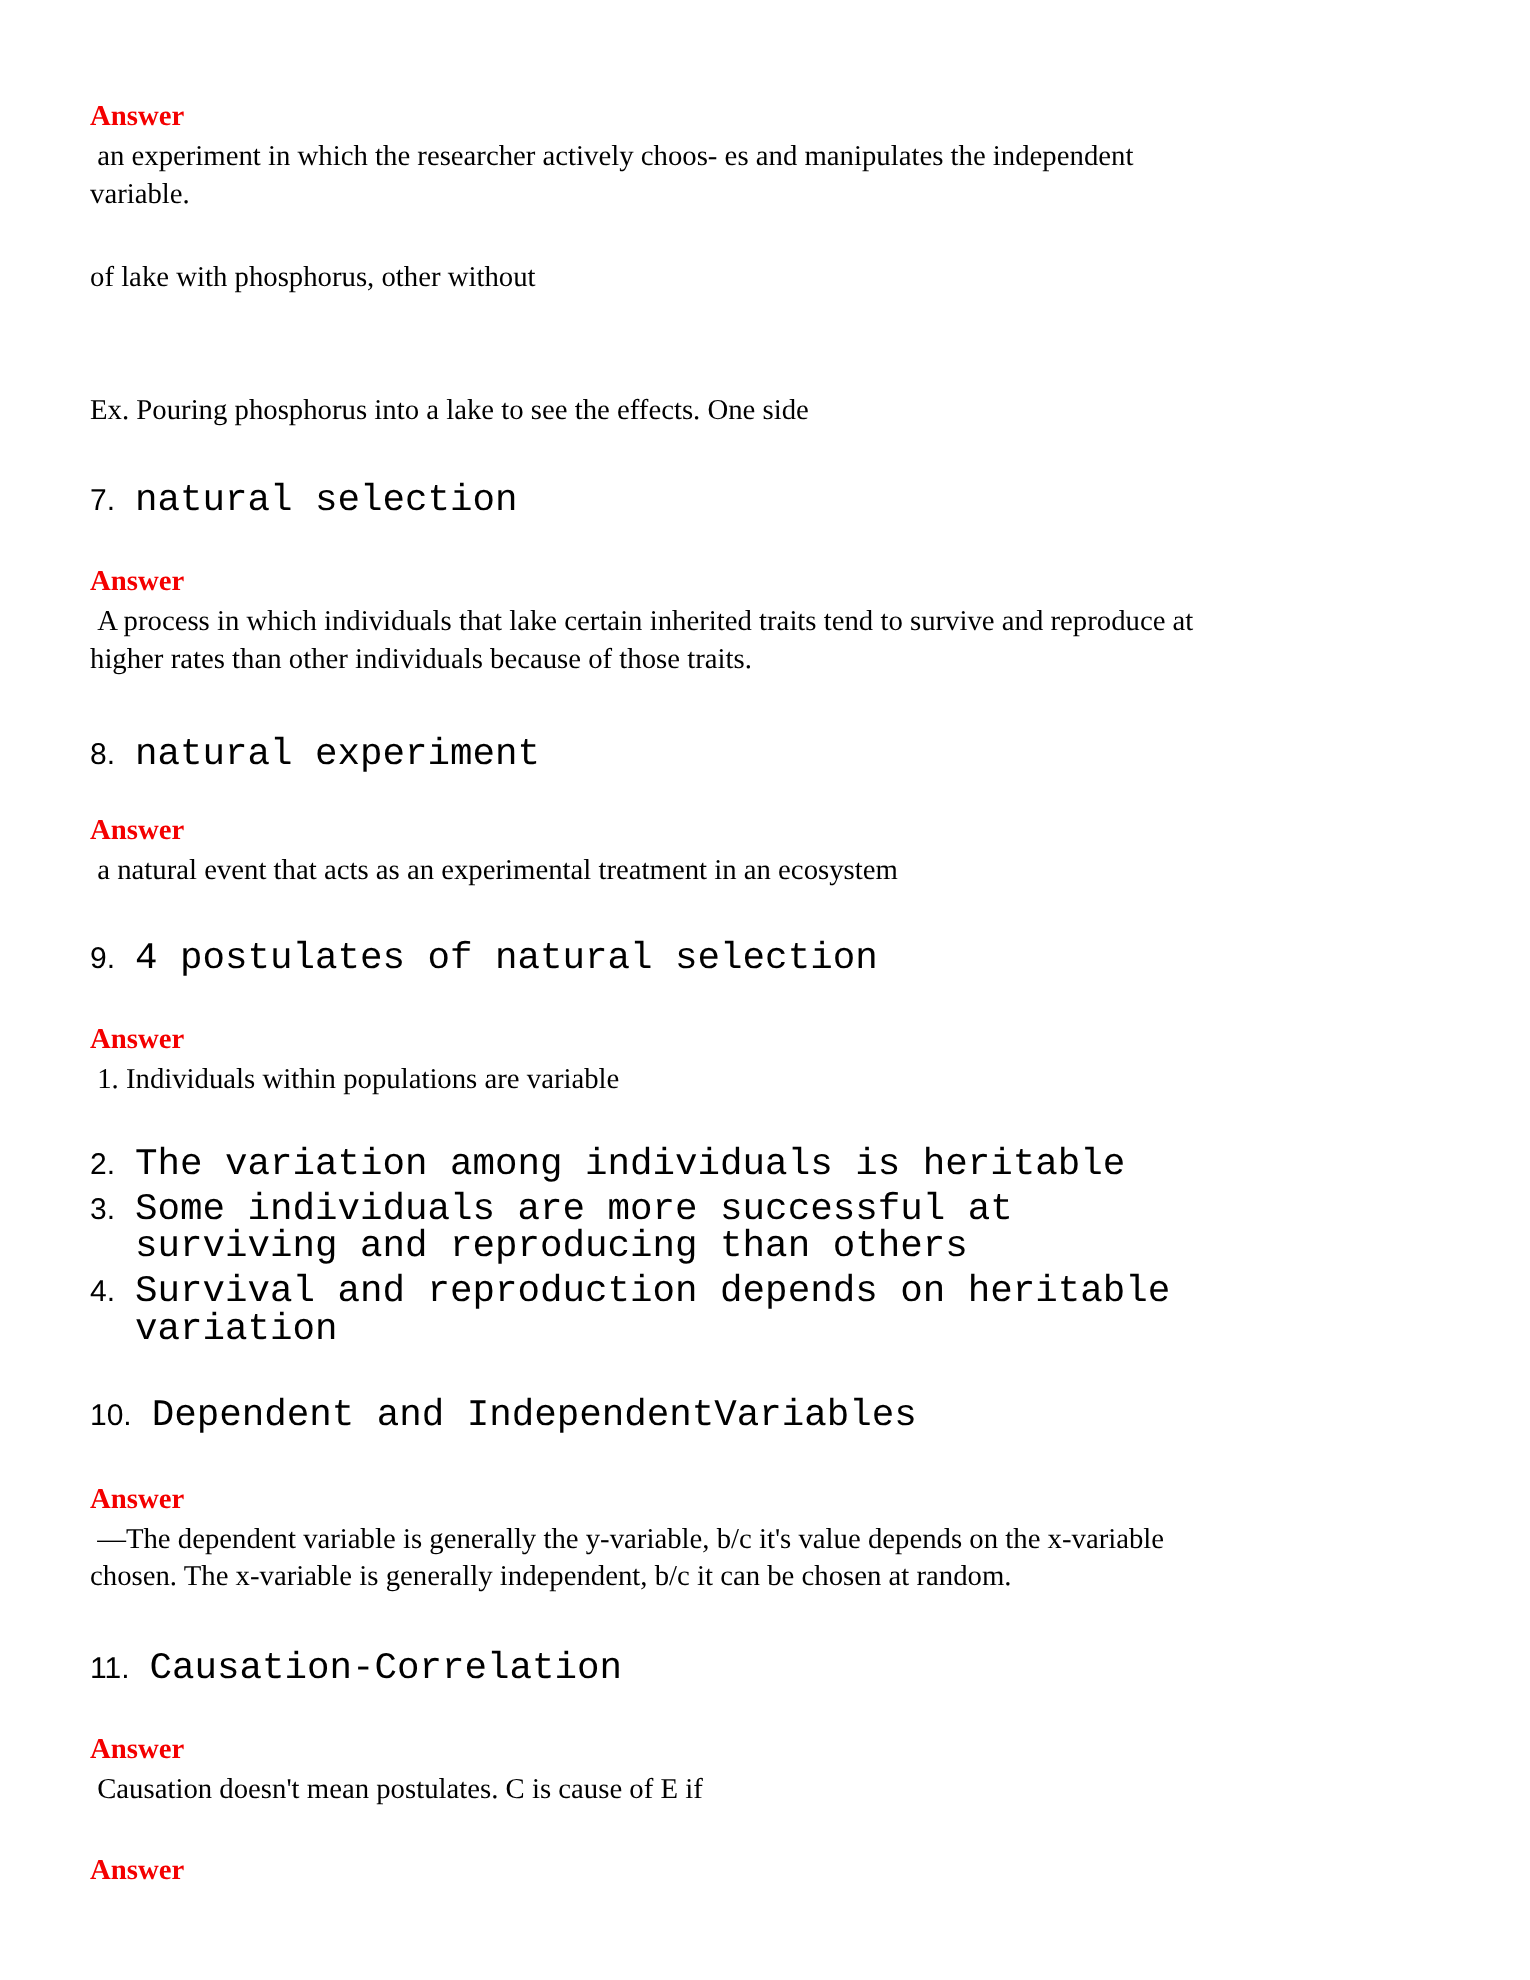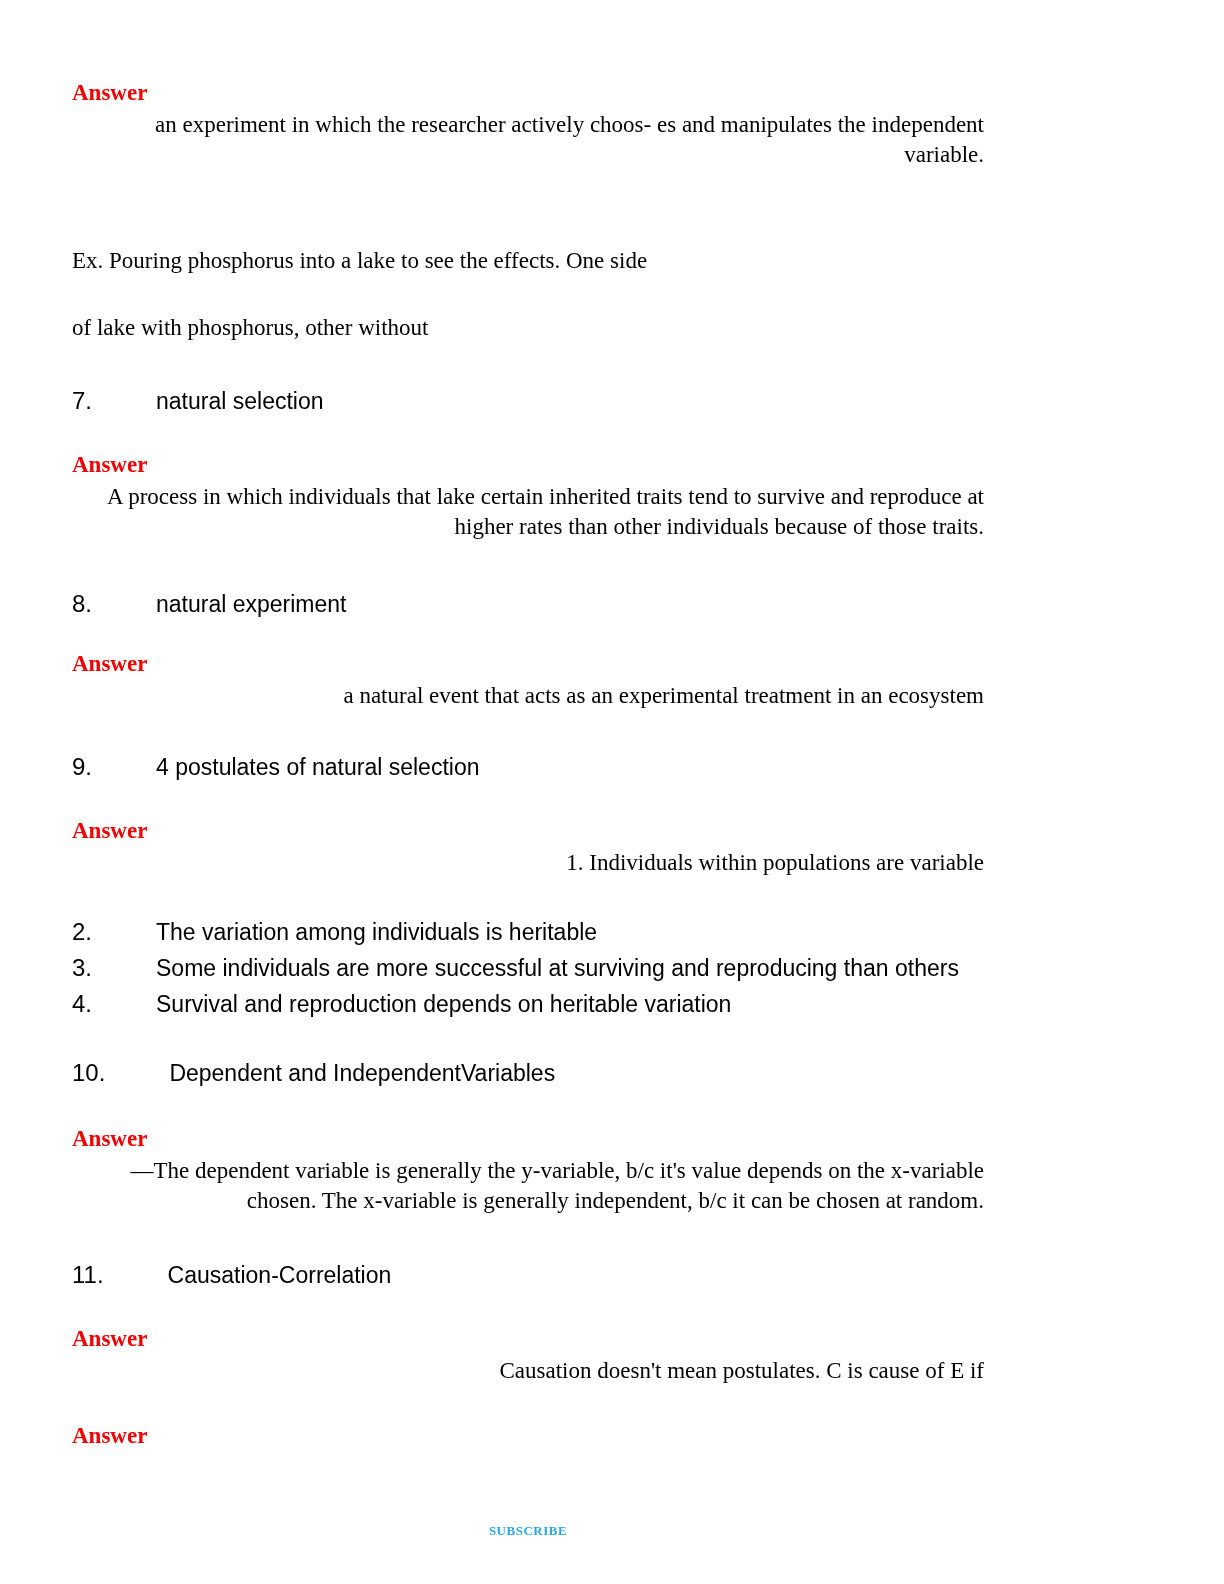--- a/index.html
+++ b/index.html
@@ -21,39 +21,37 @@
   }
   .answer-label {
     color: #f40000;
     font-weight: bold;
     font-size: 23px;
     line-height: 30px;
   }
   .answer-text {
     white-space: pre-wrap;
     margin-top: 2px;
-    text-align: right;
   }
   .paragraph {
     white-space: pre-wrap;
   }
   .question {
     display: flex;
     align-items: baseline;
   }
   .q-num {
     font-family: "Liberation Sans", sans-serif;
     font-size: 24px;
     margin-right: 16px;
     flex: 0 0 auto;
   }
   .q-text {
-    font-family: Liberation Sans, sans-serif;
-    font-size: 23px;
-    margin-left: 48px;
+    font-family: Liberation Mono, monospace;
+    font-size: 30px;
   }
   .footer {
     text-align: center;
     margin-top: 62px;
   }
   .subscribe {
     display: inline-block;
     color: #29a8df;
     font-family: "Liberation Serif", serif;
     font-weight: bold;
@@ -78,23 +76,23 @@
 </style>
 </head>
 <body>
 
 <div class="page">
 
   <div class="answer-label">Answer</div>
 
   <div class="answer-text"> an experiment in which the researcher actively choos- es and manipulates the independent variable.</div>
 
+  <div class="paragraph mt-37">of lake with phosphorus, other without</div>
+
   <div class="paragraph mt-76">Ex. Pouring phosphorus into a lake to see the effects. One side</div>
-
-  <div class="paragraph mt-37">of lake with phosphorus, other without</div>
 
   <div class="question mt-43">
     <span class="q-num">7.</span>
     <span class="q-text">natural selection</span>
   </div>
 
   <div class="answer-label mt-34">Answer</div>
 
   <div class="answer-text"> A process in which individuals that lake certain inherited traits tend to survive and reproduce at higher rates than other individuals because of those traits.</div>
 

